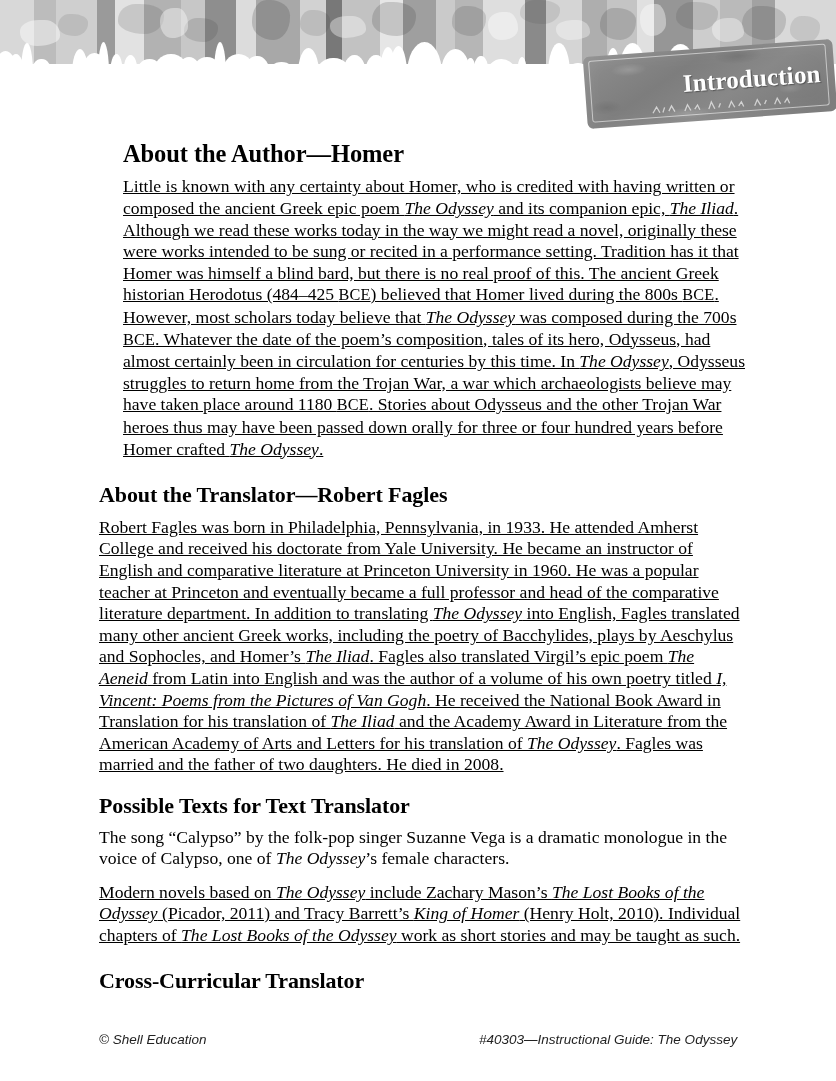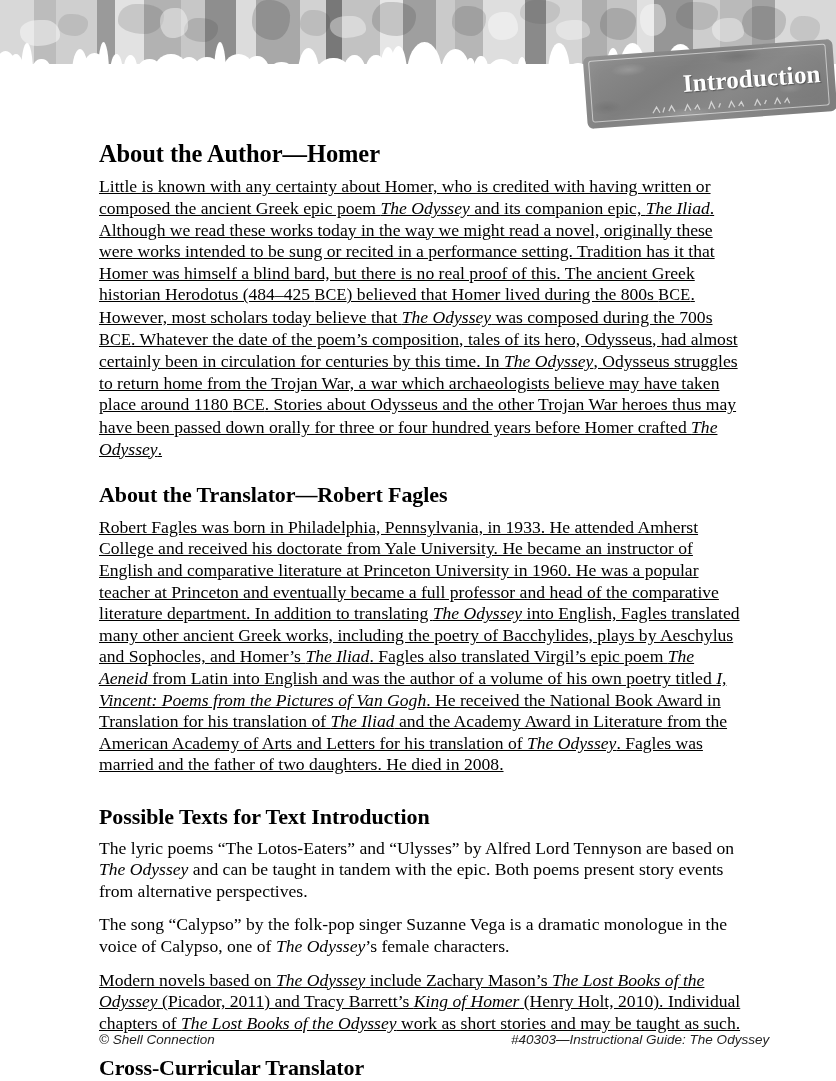--- a/index.html
+++ b/index.html
@@ -148,22 +148,22 @@
     text-decoration: underline;
   }
   i { font-style: italic; }
   .smallcaps {
     font-variant: small-caps;
     font-size: 0.92em;
     letter-spacing: 0.2px;
   }
 
   
-  #sec-author { margin-bottom: 23px; }
-  #sec-translator { margin-bottom: 29px; }
+  #sec-author { margin-bottom: 23px; margin-left: 24px; }
+  #sec-translator { margin-bottom: 18px; }
   #sec-texts { margin-bottom: 22px; }
   #sec-texts h2 { margin-bottom: 8px; }
   #sec-cross h2 { margin-bottom: 7px; }
 
   
   #footer {
     position: absolute;
     left: 99px;
     top: 1032px;
     width: 660px;
@@ -172,21 +172,21 @@
   .footer-text {
     position: absolute;
     top: 0;
     font-family: "Liberation Sans", sans-serif;
     font-style: italic;
     font-size: 13.5px;
     color: #222;
     white-space: nowrap;
   }
   #footer-left { left: 0; }
-  #footer-center { left: 412px; }
+  #footer-center { left: 380px; }
   #page-number {
     position: absolute;
     left: 0;
     top: -4px;
     width: 765px;
     text-align: right;
     font-family: "Liberation Sans", sans-serif;
     font-weight: bold;
     font-size: 20px;
     color: #000;
@@ -324,30 +324,29 @@
     <h2 class="section-heading">About the Author—Homer</h2>
     <p class="body-text">Little is known with any certainty about Homer, who is credited with having written or composed the ancient Greek epic poem <i>The Odyssey</i> and its companion epic, <i>The Iliad</i>.  Although we read these works today in the way we might read a novel, originally these were works intended to be sung or recited in a performance setting.  Tradition has it that Homer was himself a blind bard, but there is no real proof of this.  The ancient Greek historian Herodotus (484–425 <span class="smallcaps">BCE</span>) believed that Homer lived during the 800s <span class="smallcaps">BCE</span>.  However, most scholars today believe that <i>The Odyssey</i> was composed during the 700s <span class="smallcaps">BCE</span>.  Whatever the date of the poem’s composition, tales of its hero, Odysseus, had almost certainly been in circulation for centuries by this time.  In <i>The Odyssey</i>, Odysseus struggles to return home from the Trojan War, a war which archaeologists believe may have taken place around 1180 <span class="smallcaps">BCE</span>.  Stories about Odysseus and the other Trojan War heroes thus may have been passed down orally for three or four hundred years before Homer crafted <i>The Odyssey</i>.</p>
   </div>
 
   <div class="section-block" id="sec-translator">
     <h2 class="section-heading smaller">About the Translator—Robert Fagles</h2>
     <p class="body-text">Robert Fagles was born in Philadelphia, Pennsylvania, in 1933.  He attended Amherst College and received his doctorate from Yale University.  He became an instructor of English and comparative literature at Princeton University in 1960.  He was a popular teacher at Princeton and eventually became a full professor and head of the comparative literature department.  In addition to translating <i>The Odyssey</i> into English, Fagles translated many other ancient Greek works, including the poetry of Bacchylides, plays by Aeschylus and Sophocles, and Homer’s <i>The Iliad</i>.  Fagles also translated Virgil’s epic poem <i>The Aeneid</i> from Latin into English and was the author of a volume of his own poetry titled <i>I, Vincent: Poems from the Pictures of Van Gogh</i>.  He received the National Book Award in Translation for his translation of <i>The Iliad</i> and the Academy Award in Literature from the American Academy of Arts and Letters for his translation of <i>The Odyssey</i>.  Fagles was married and the father of two daughters.  He died in 2008.</p>
   </div>
 
   <div class="section-block" id="sec-texts">
-    <h2 class="section-heading smaller">Possible Texts for Text Introduction</h2>
-    <p class="body-text">The lyric poems “The Lotos-Eaters” and “Ulysses” by Alfred Lord Tennyson are based on <i>The Odyssey</i> and can be taught in tandem with the epic.  Both poems present story events from alternative perspectives.</p>
+    <h2 class="section-heading smaller">Possible Texts for Text Translator</h2>
     <p class="body-text">The song “Calypso” by the folk-pop singer Suzanne Vega is a dramatic monologue in the voice of Calypso, one of <i>The Odyssey</i>’s female characters.</p>
     <p class="body-text">Modern novels based on <i>The Odyssey</i> include Zachary Mason’s <i>The Lost Books of the Odyssey</i> (Picador, 2011) and Tracy Barrett’s <i>King of Homer</i> (Henry Holt, 2010).  Individual chapters of <i>The Lost Books of the Odyssey</i> work as short stories and may be taught as such.</p>
   </div>
 
   <div class="section-block" id="sec-cross">
     <h2 class="section-heading smaller">Cross-Curricular Translator</h2>
 
   </div>
 
 </div>
 
 <div id="footer">
-  <span class="footer-text" id="footer-left">© Shell Connection</span>
+  <span class="footer-text" id="footer-left">© Shell Education</span>
   <span class="footer-text" id="footer-center">#40303—Instructional Guide: The Odyssey</span>
   <span id="page-number">11</span>
 </div>
 
 </body></html>

